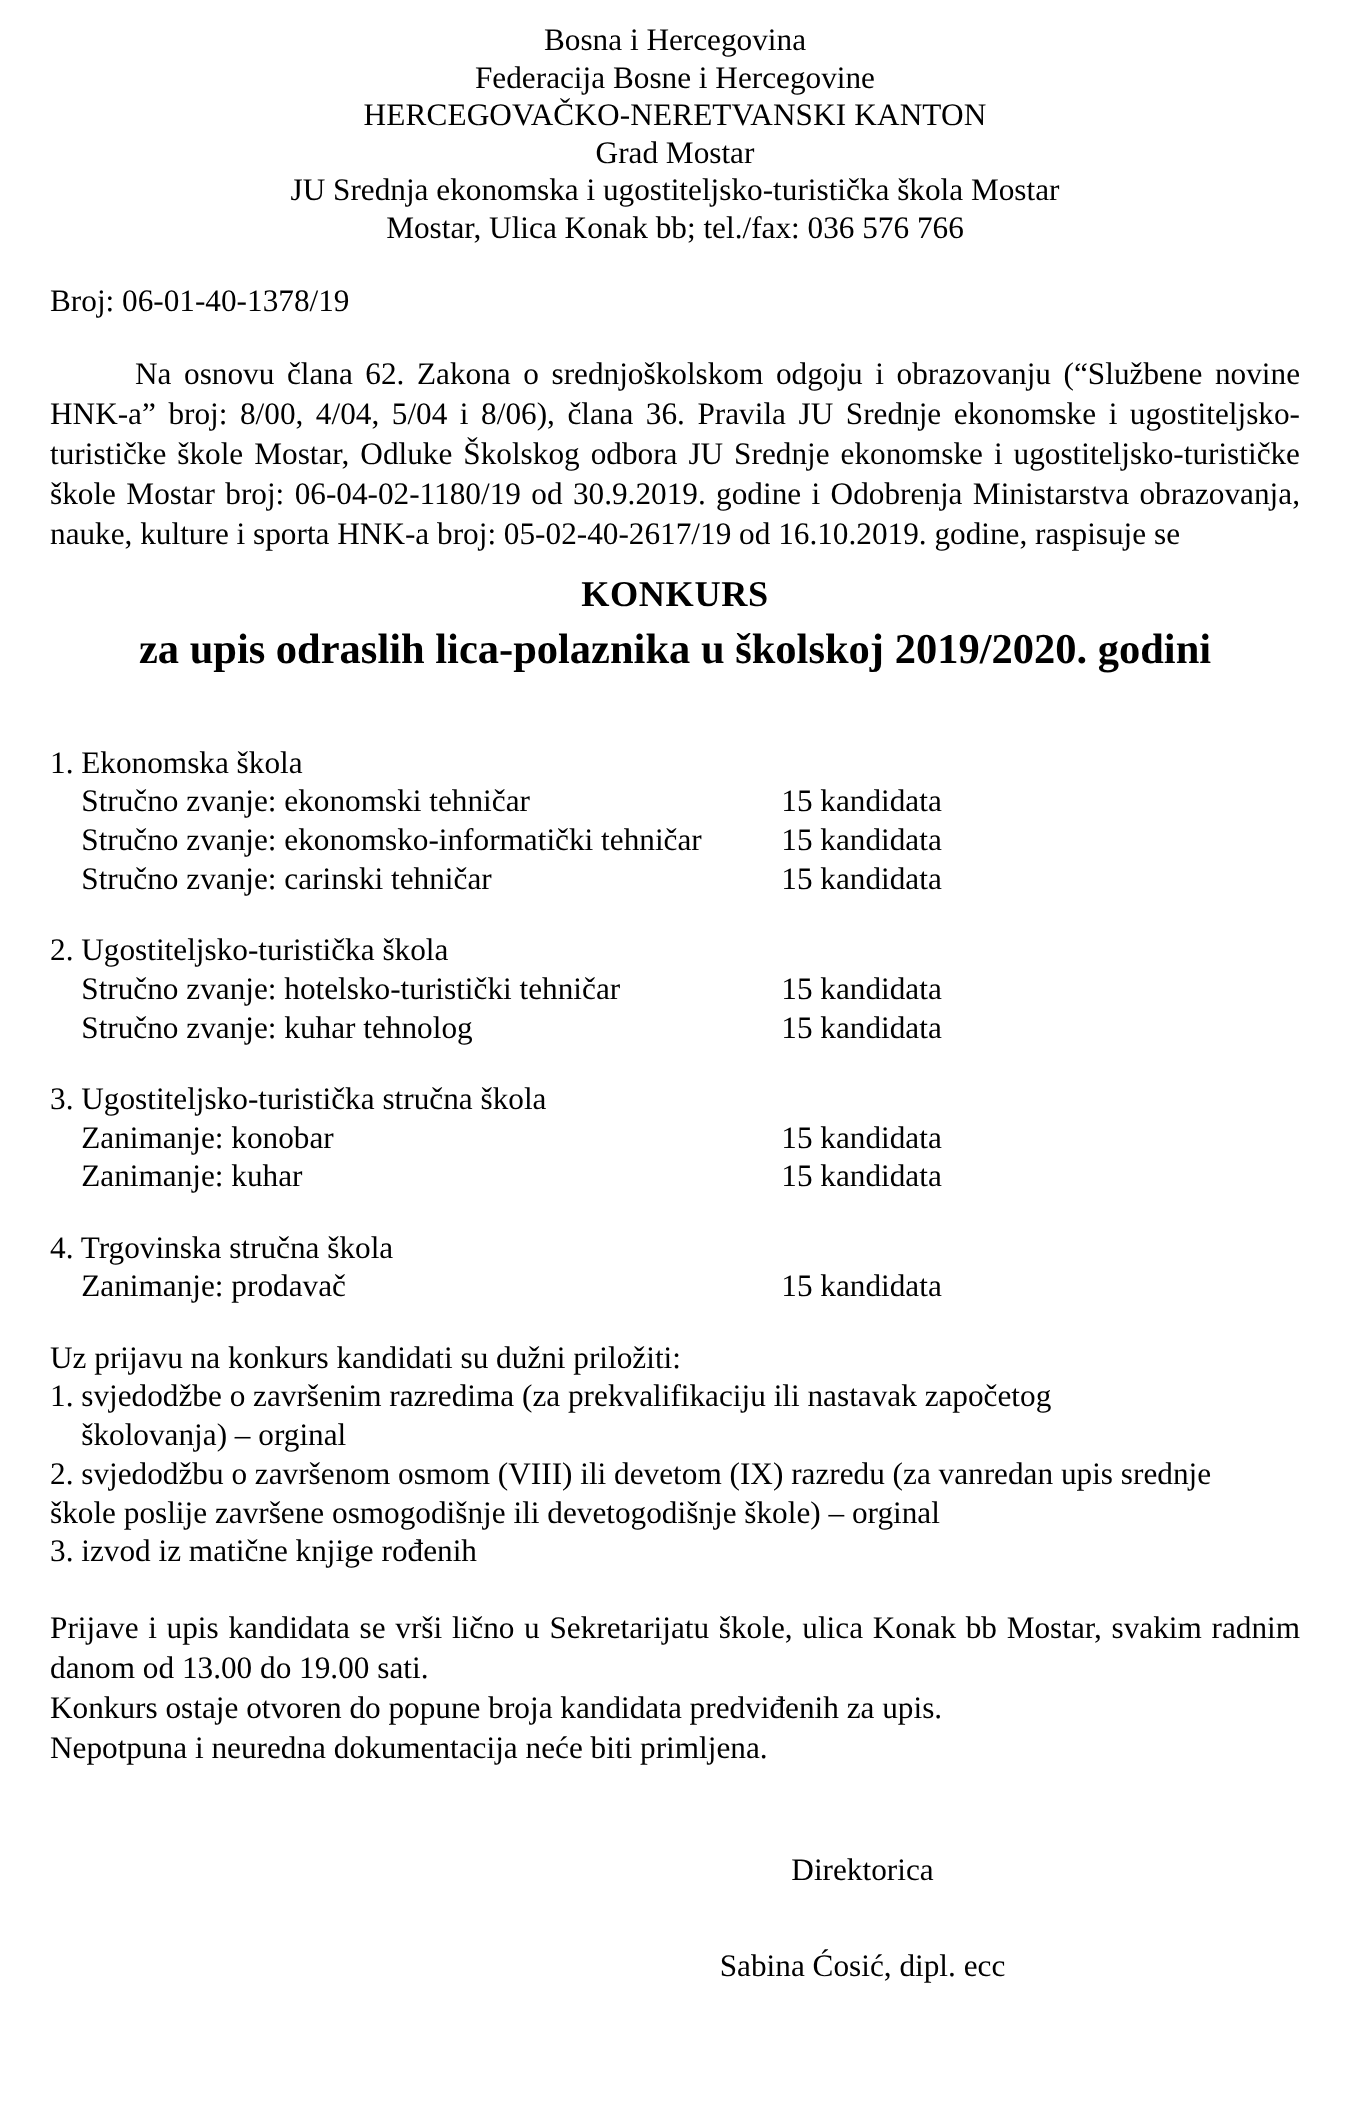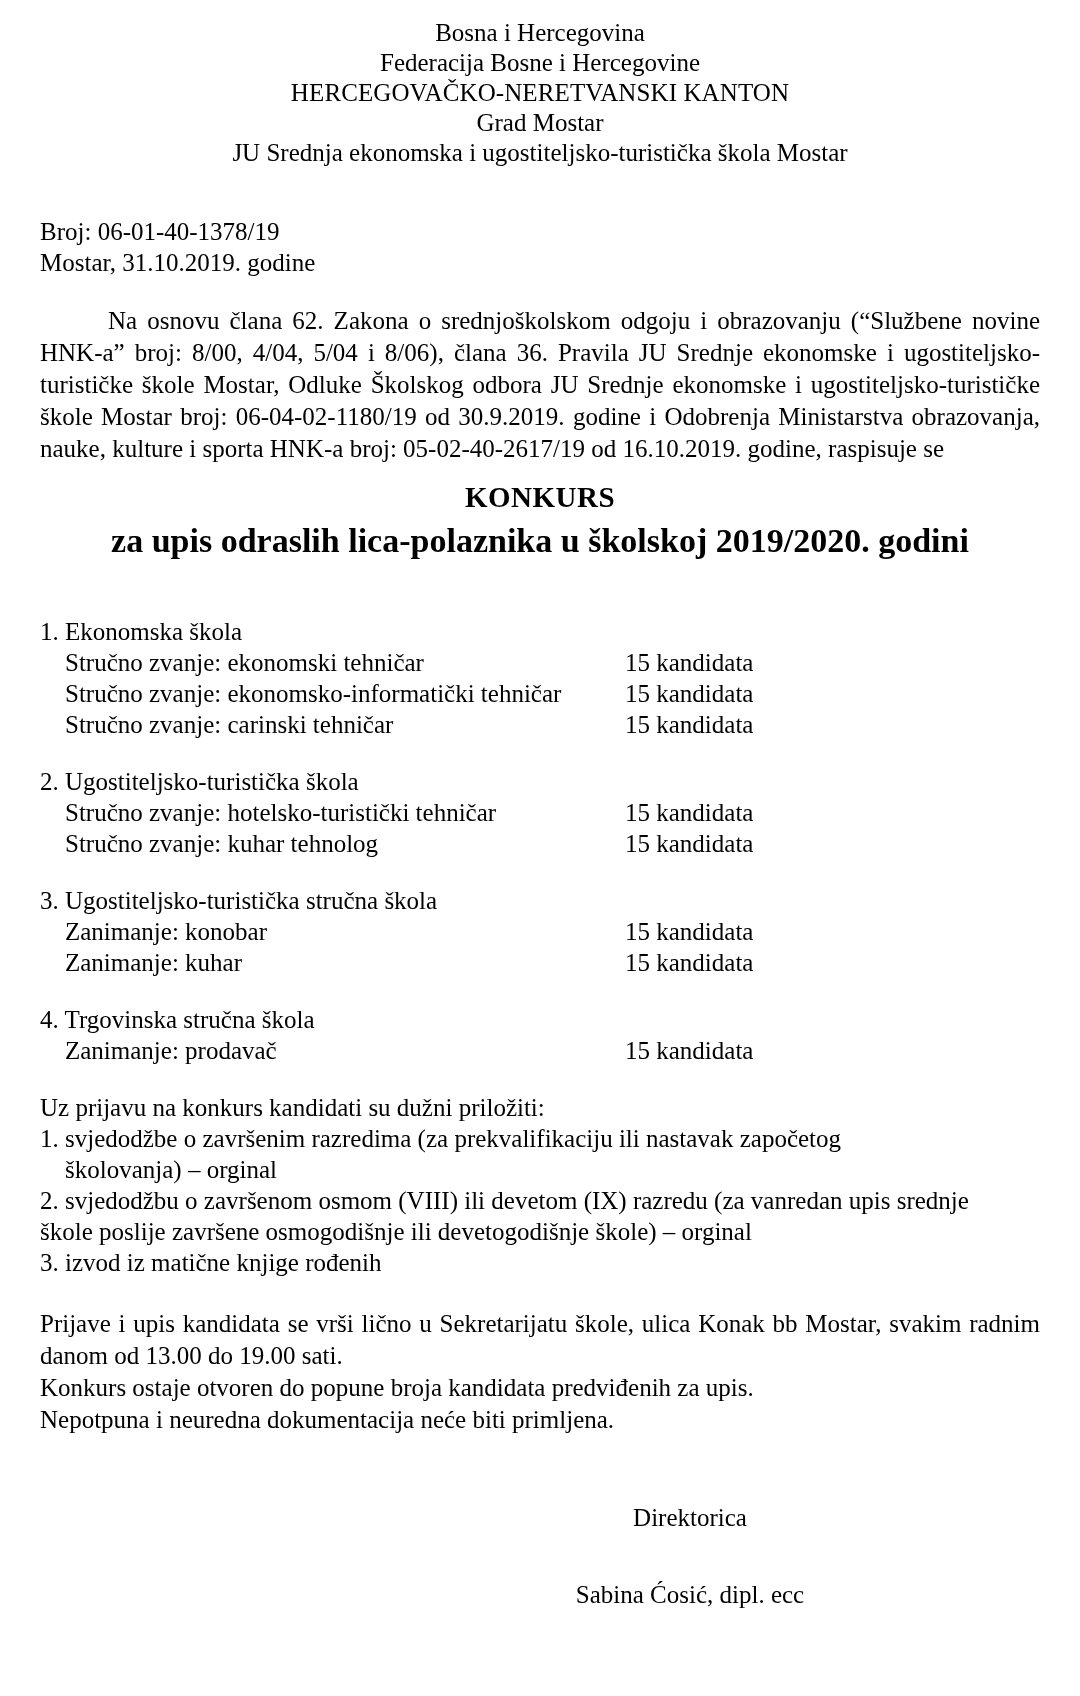--- a/index.html
+++ b/index.html
@@ -27,21 +27,21 @@
     text-align: center;
     font-size: 25px;
     line-height: 30px;
   }
   .letterhead .lh-line { white-space: nowrap; }
   .letterhead .lh-caps { letter-spacing: 0.1px; }
   .letterhead .lh-bold { font-weight: normal; }
 
   
   .refblock {
-    margin-top: 48px;
+    margin-top: 28px;
     font-size: 25px;
     line-height: 31px;
     text-align: left;
   }
 
   
   .intro {
     margin-top: 27px;
     font-size: 25px;
     line-height: 32px;
@@ -136,25 +136,25 @@
 <body>
 
 <div class="page">
 
   <div class="letterhead">
     <div class="lh-line">Bosna i Hercegovina</div>
     <div class="lh-line">Federacija Bosne i Hercegovine</div>
     <div class="lh-line lh-caps">HERCEGOVAČKO-NERETVANSKI KANTON</div>
     <div class="lh-line">Grad Mostar</div>
     <div class="lh-line lh-bold">JU Srednja ekonomska i ugostiteljsko-turistička škola Mostar</div>
+    <div class="lh-line">Mostar, Ulica Konak bb; tel./fax: 036 576 766</div>
   </div>
 
   <div class="refblock">
     <div>Broj: 06-01-40-1378/19</div>
-    <div>Mostar, 31.10.2019. godine</div>
   </div>
 
   <div class="intro">Na osnovu člana 62. Zakona o srednjoškolskom odgoju i obrazovanju (“Službene novine HNK-a” broj: 8/00, 4/04, 5/04 i 8/06), člana 36. Pravila JU Srednje ekonomske i ugostiteljsko-turističke škole Mostar, Odluke Školskog odbora JU Srednje ekonomske i ugostiteljsko-turističke škole Mostar broj: 06-04-02-1180/19 od 30.9.2019. godine i Odobrenja Ministarstva obrazovanja, nauke, kulture i sporta HNK-a broj: 05-02-40-2617/19 od 16.10.2019. godine, raspisuje se</div>
 
   <div class="konkurs-title">KONKURS</div>
   <div class="konkurs-subtitle">za upis odraslih lica-polaznika u školskoj 2019/2020. godini</div>
 
   <div class="programs">
 
     <div class="prog-group">

